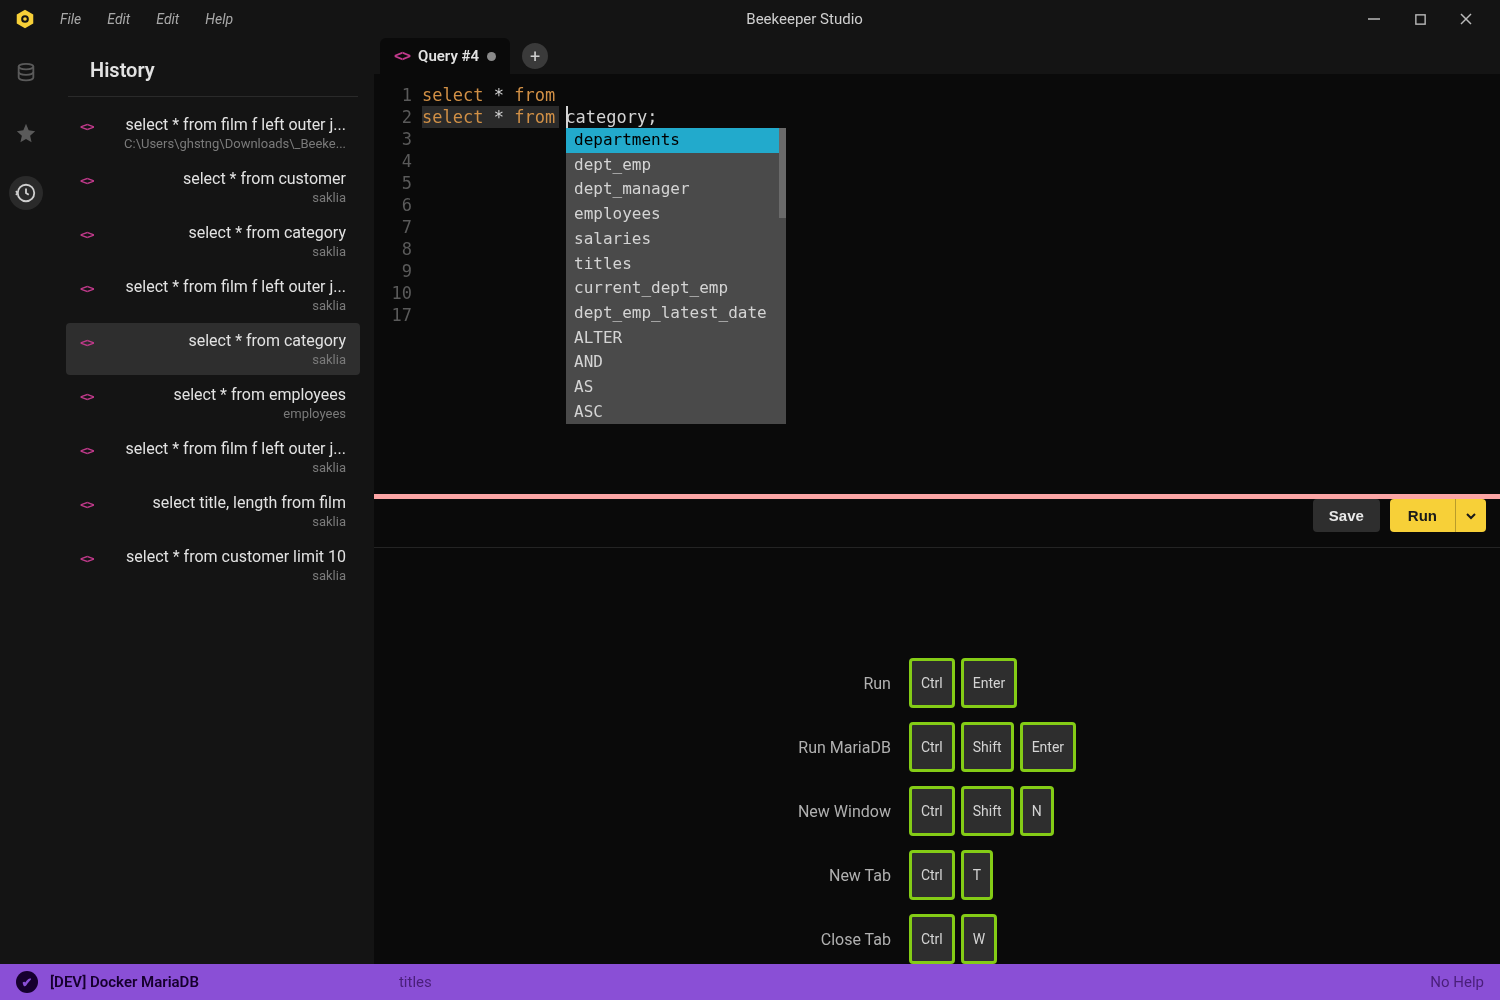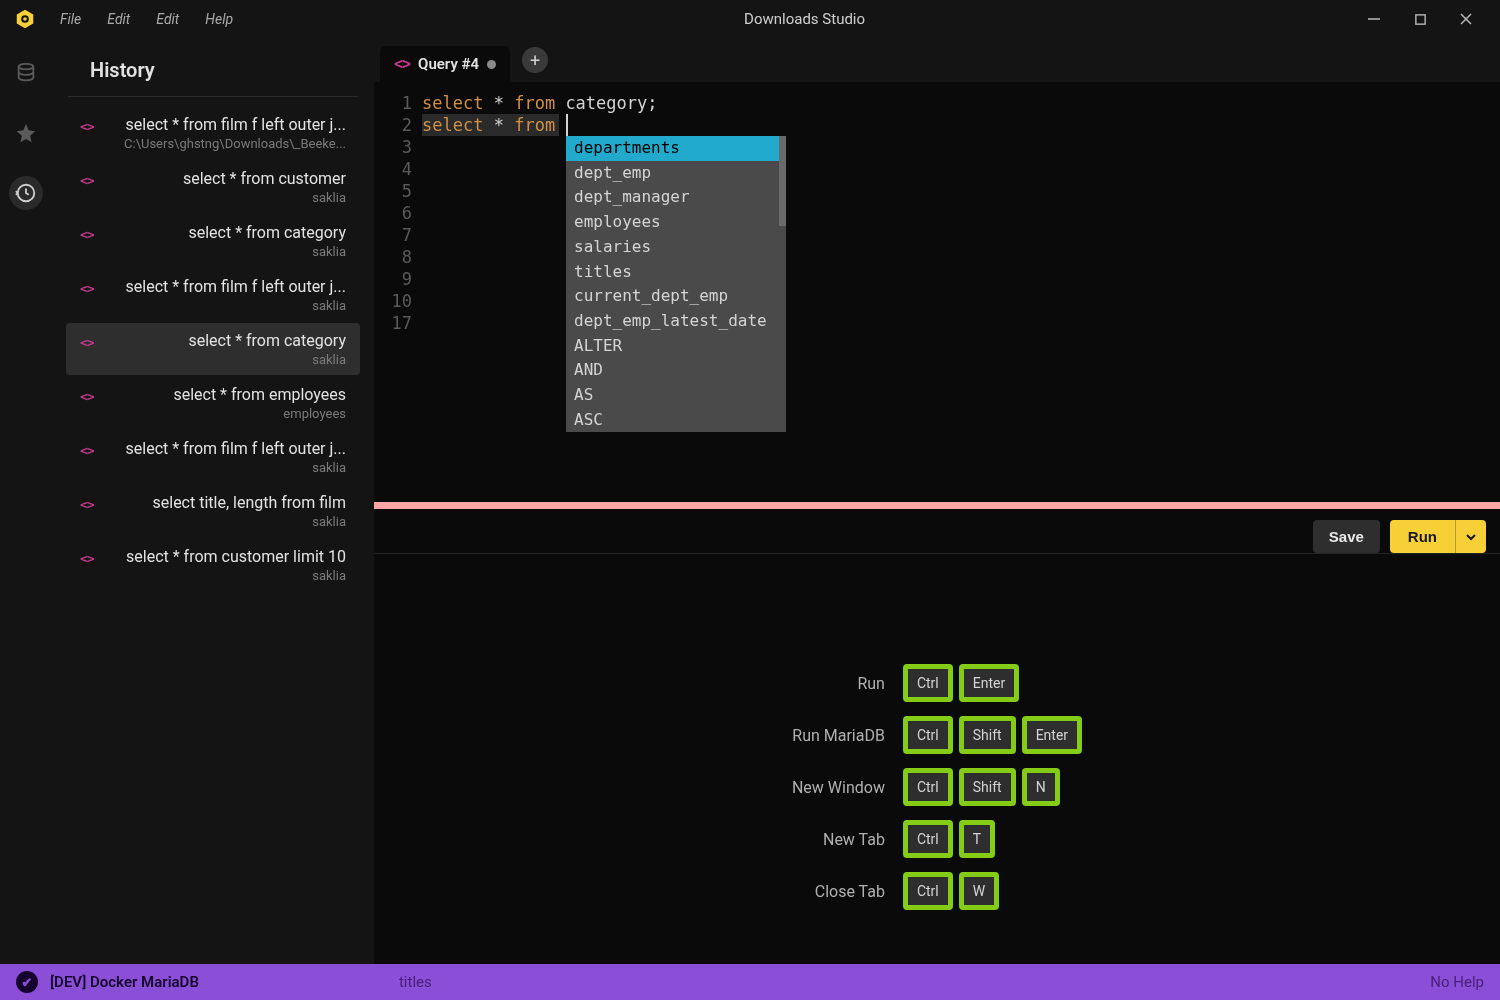--- a/index.html
+++ b/index.html
@@ -49,31 +49,31 @@
   .code-lines pre { position: relative; margin:0; font-family: inherit; font-size: inherit; }
   .kw { color: #d19046; }
   .ident { color: #d4d4d4; }
   .op { color: #d4d4d4; }
 
   .autocomplete { position: absolute; top: 44px; left: 144px; width: 220px; max-height: 310px; background: #4a4a4a; color: #d4d4d4; font-family: "Menlo","Consolas",monospace; font-size: 16px; line-height: 24.7px; overflow:hidden; }
   .ac-item { padding: 0 8px; white-space:nowrap;}
   .ac-item.sel { background: #22aacc; color: #000000; }
   .ac-scroll { position:absolute; right:0; top:0; width:7px; height: 90px; background: #6a6a6a; }
 
-  .action-bar { height: 52px; border-top: 7px solid #fca5a5; border-bottom: 1px solid #242424; display: flex; align-items: flex-end; justify-content: flex-end; gap: 10px; padding: 0 14px; }
+  .action-bar { height: 73px; border-top: 5px solid #fca5a5; border-bottom: 1px solid #242424; display: flex; align-items: flex-start; justify-content: flex-end; gap: 10px; padding: 0 14px; }
   .btn-save { background: #2e2e2e; color: #e8e8e8; border: none; padding: 8px 16px; border-radius: 4px; font-size: 15px; font-weight:600;}
   .btn-run-group { display: flex; }
   .btn-run { background: #f7d038; color: #1a1a1a; border: none; padding: 8px 18px; border-radius: 4px 0 0 4px; font-size: 15px; font-weight: 700; }
   .btn-run-dd { background: #f7d038; color: #1a1a1a; border: none; border-left: 1px solid rgba(0,0,0,0.25); padding: 8px 10px; border-radius: 0 4px 4px 0; display:flex; align-items:center;}
 
   .result-area { flex: 1; display: flex; align-items: flex-start; justify-content: center; padding-top: 110px; }
   .shortcut-grid { display: grid; grid-template-columns: auto auto; gap: 14px 18px; align-items: center; }
   .sc-label { text-align: right; color: #b0b0b0; font-size: 16px; }
   .sc-keys { display: flex; gap: 6px; }
-  .key { background: #2e2e2e; border: 5px solid #84cc16; color: #d4d4d4; padding: 6px 9px; border-radius: 4px; font-size: 14px; }
+  .key { background: #2e2e2e; border: 3px solid #84cc16; color: #d4d4d4; padding: 14px 9px; border-radius: 4px; font-size: 14px; }
 
   
   .statusbar { height: 36px; background: #8a4fd6; color: #16002e; display: flex; align-items: center; padding: 0 16px; font-size: 15px; flex-shrink:0; }
   .status-left { display:flex; align-items:center; gap:12px; font-weight:600;}
   .status-check { width:22px; height:22px; border-radius:50%; background:#16002e; color:#8a4fd6; display:flex; align-items:center; justify-content:center; font-size:13px;}
   .status-dbtype { margin-left: 200px; color: #4a1f7a; font-weight:400;}
   .status-spacer { flex:1; }
   .status-right { color: #4a1f7a; }
 </style>
 </head>
@@ -86,21 +86,21 @@
         <circle cx="12" cy="12" r="4.2" fill="#141414"></circle>
         <circle cx="12" cy="12" r="2" fill="#f7d038"></circle>
       </svg>
   </div>
   <div class="menubar">
     <div class="menu">File</div>
     <div class="menu">Edit</div>
     <div class="menu">Edit</div>
     <div class="menu">Help</div>
   </div>
-  <div class="title-center">Downloads Studio</div>
+  <div class="title-center">Beekeeper Studio</div>
   <div class="window-controls">
     <div class="win-btn">
         <svg width="14" height="14" viewBox="0 0 14 14">
           <line x1="1" y1="7" x2="13" y2="7" stroke="#bababa" stroke-width="1.5"></line>
         </svg>
       </div>
     <div class="win-btn">
         <svg width="13" height="13" viewBox="0 0 14 14">
           <rect x="2" y="2" width="10" height="10" fill="none" stroke="#bababa" stroke-width="1.5"></rect>
         </svg>
@@ -227,22 +227,22 @@
           <div>6</div>
           <div>7</div>
           <div>8</div>
           <div>9</div>
           <div>10</div>
           <div>17</div>
         </div>
       <div class="code-lines">
         <div class="line2-hl"></div>
         <div class="cursor"></div>
+        <pre><span class="kw">select</span> <span class="op">*</span> <span class="kw">from</span> </pre>
         <pre><span class="kw">select</span> <span class="op">*</span> <span class="kw">from</span> <span class="ident">category;</span></pre>
-        <pre><span class="kw">select</span> <span class="op">*</span> <span class="kw">from</span> </pre>
 
         <div class="autocomplete" id="autocomplete">
           <div class="ac-scroll"></div>
         <div class="ac-item sel">departments</div>
             <div class="ac-item">dept_emp</div>
             <div class="ac-item">dept_manager</div>
             <div class="ac-item">employees</div>
             <div class="ac-item">salaries</div>
             <div class="ac-item">titles</div>
             <div class="ac-item">current_dept_emp</div>

